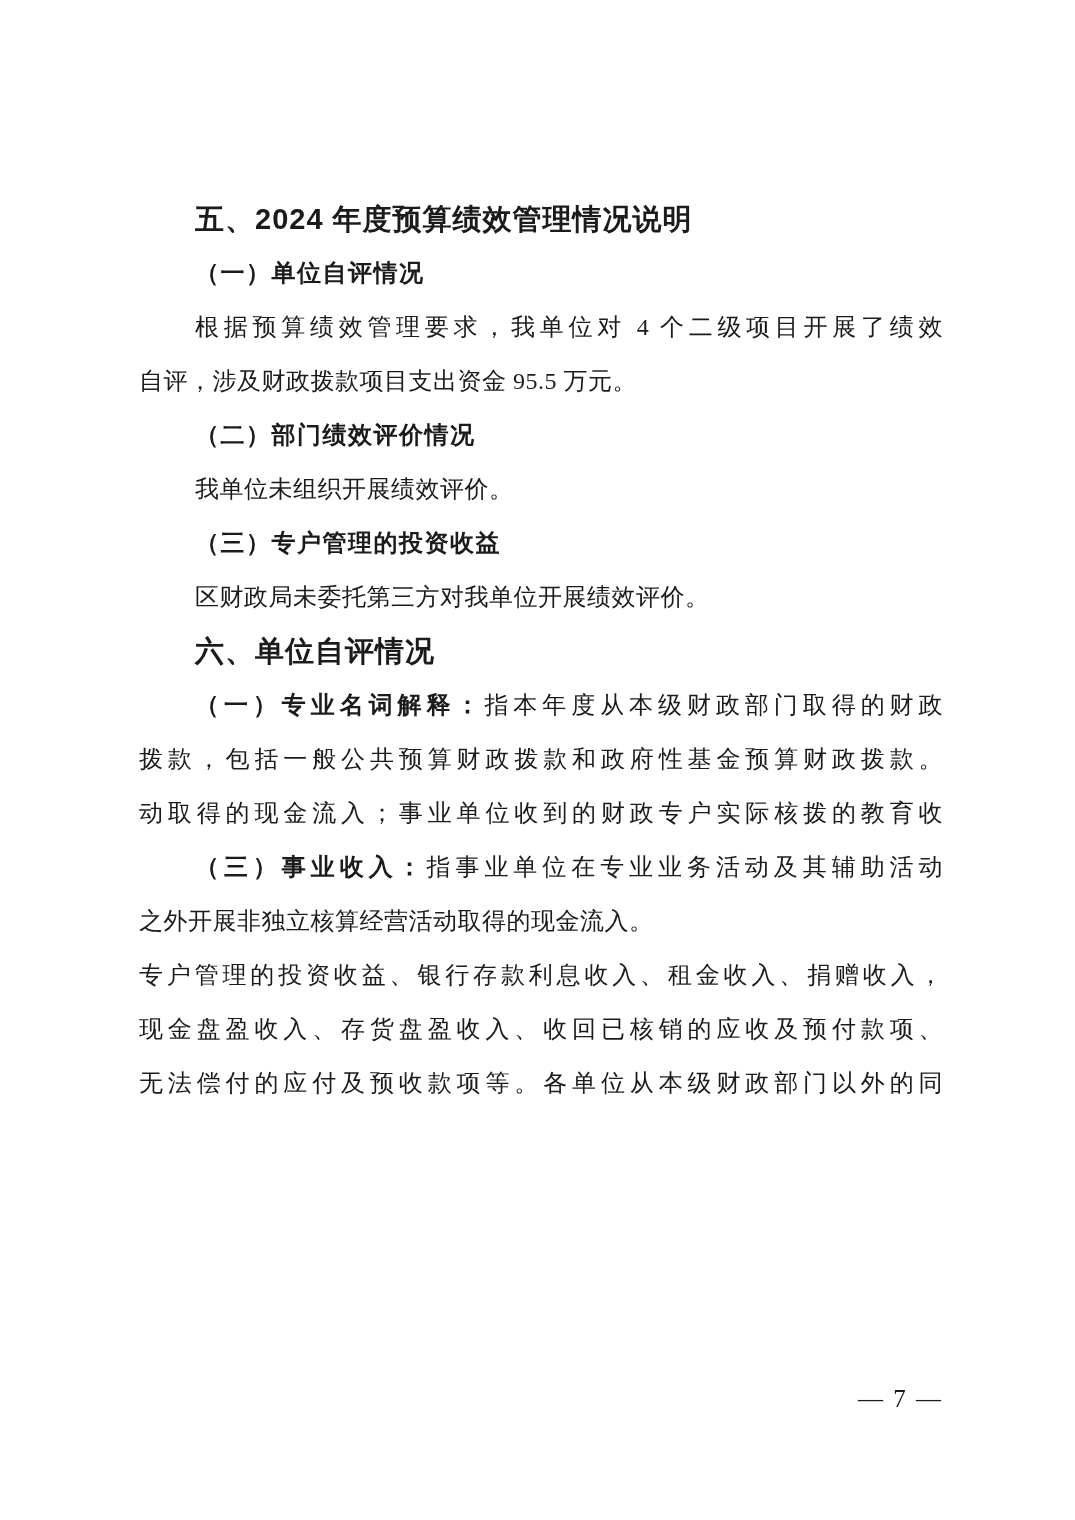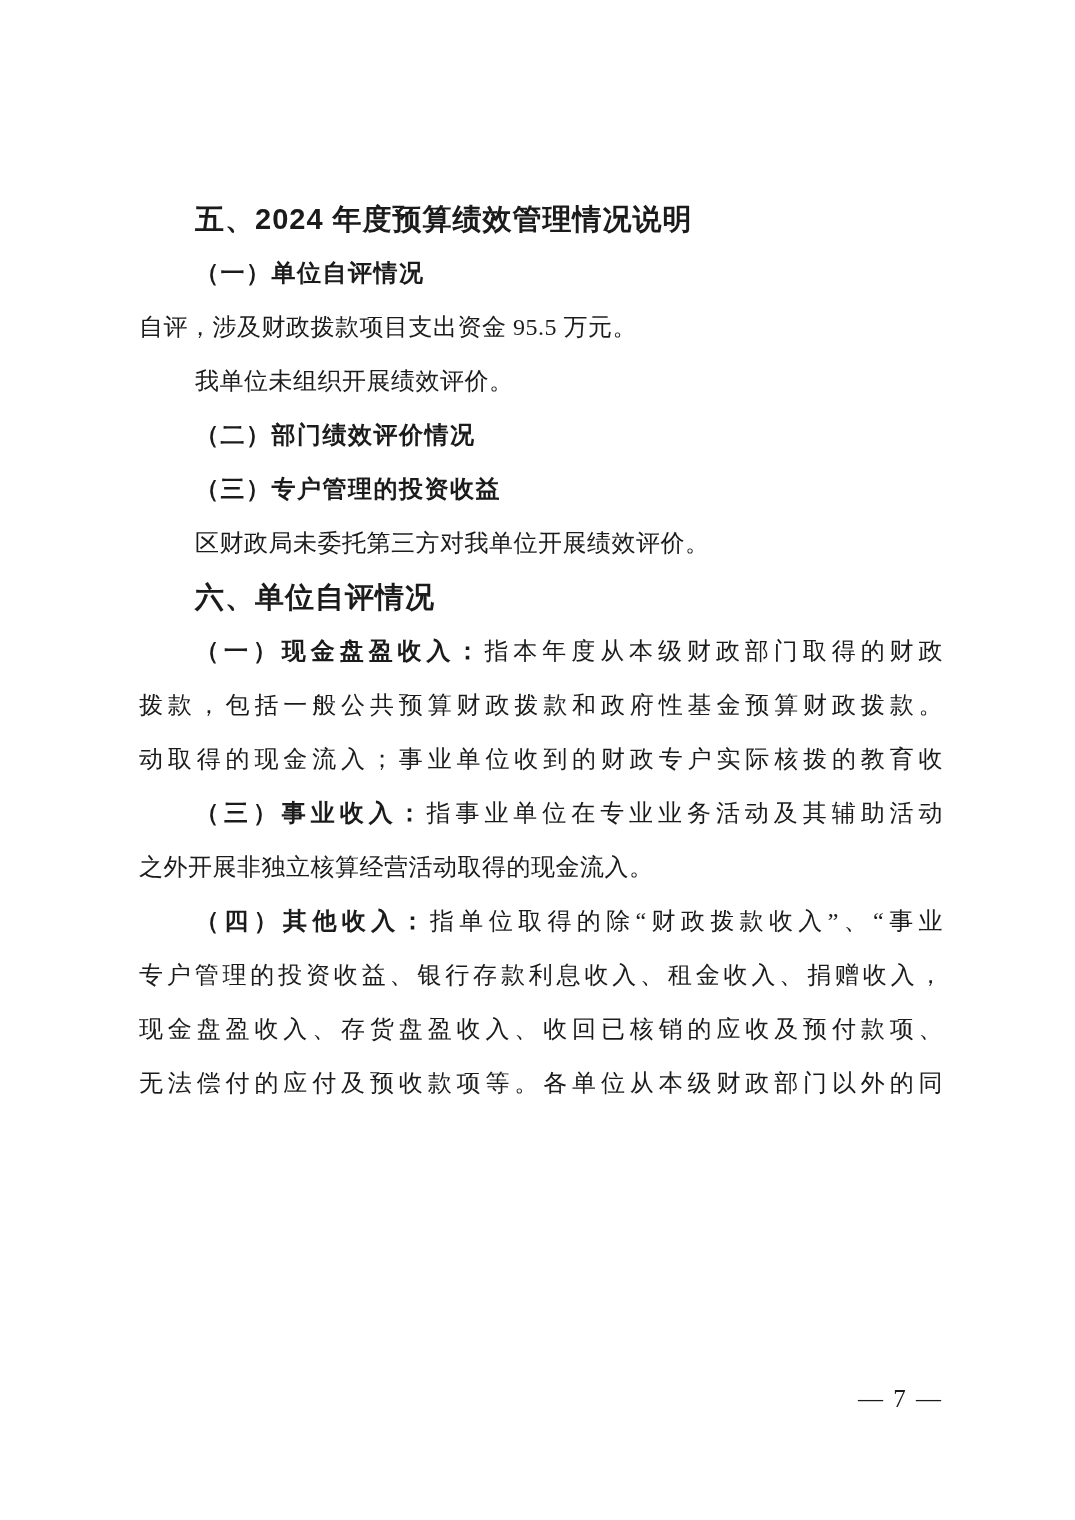--- a/index.html
+++ b/index.html
@@ -72,70 +72,70 @@
   <div class="content">
 
     <div class="line h1 first">
       <span>五、2024 年度预算绩效管理情况说明</span>
     </div>
 
     <div class="line h2 first">
       <span>（一）单位自评情况</span>
     </div>
 
+    <div class="line first justify">
+      <span>根据预算绩效管理要求，我单位对 4 个二级项目开展了绩效</span>
+    </div>
 
     <div class="line">
       <span>自评，涉及财政拨款项目支出资金 95.5 万元。</span>
     </div>
 
+    <div class="line h2 first">
+      <span>（二）部门绩效评价情况</span>
+    </div>
+
     <div class="line first">
       <span>我单位未组织开展绩效评价。</span>
-    </div>
-
-    <div class="line h2 first">
-      <span>（二）部门绩效评价情况</span>
     </div>
 
     <div class="line h2 first">
       <span>（三）专户管理的投资收益</span>
     </div>
 
     <div class="line first">
       <span>区财政局未委托第三方对我单位开展绩效评价。</span>
     </div>
 
     <div class="line h1 first">
       <span>六、单位自评情况</span>
     </div>
 
     <div class="line first justify">
-      <span class="lead">（一）现金盘盈收入：</span><span>指本年度从本级财政部门取得的财政</span>
+      <span class="lead">（一）专业名词解释：</span><span>指本年度从本级财政部门取得的财政</span>
     </div>
 
     <div class="line justify">
       <span>拨款，包括一般公共预算财政拨款和政府性基金预算财政拨款。</span>
     </div>
 
 
     <div class="line justify">
       <span>动取得的现金流入；事业单位收到的财政专户实际核拨的教育收</span>
     </div>
 
 
     <div class="line first justify">
       <span class="lead">（三）事业收入：</span><span>指事业单位在专业业务活动及其辅助活动</span>
     </div>
 
     <div class="line">
       <span>之外开展非独立核算经营活动取得的现金流入。</span>
     </div>
 
-    <div class="line first justify">
-      <span class="lead">（四）其他收入：</span><span>指单位取得的除“财政拨款收入”、“事业</span>
-    </div>
 
 
     <div class="line justify">
       <span>专户管理的投资收益、银行存款利息收入、租金收入、捐赠收入，</span>
     </div>
 
     <div class="line justify">
       <span>现金盘盈收入、存货盘盈收入、收回已核销的应收及预付款项、</span>
     </div>
 

